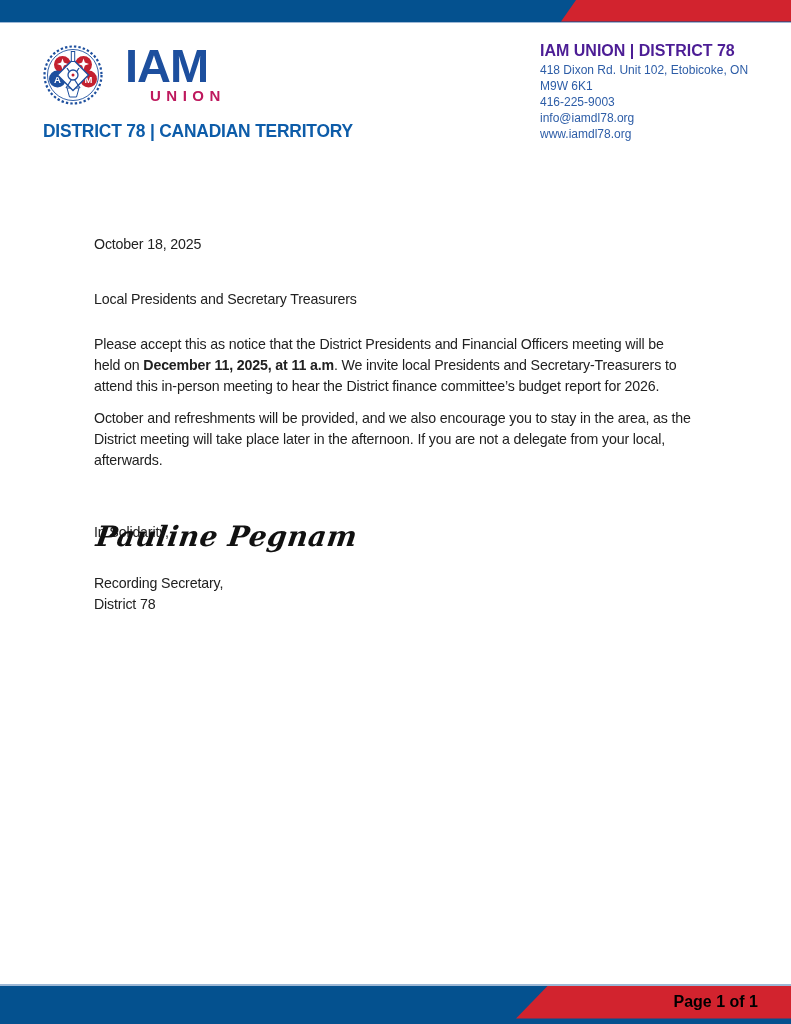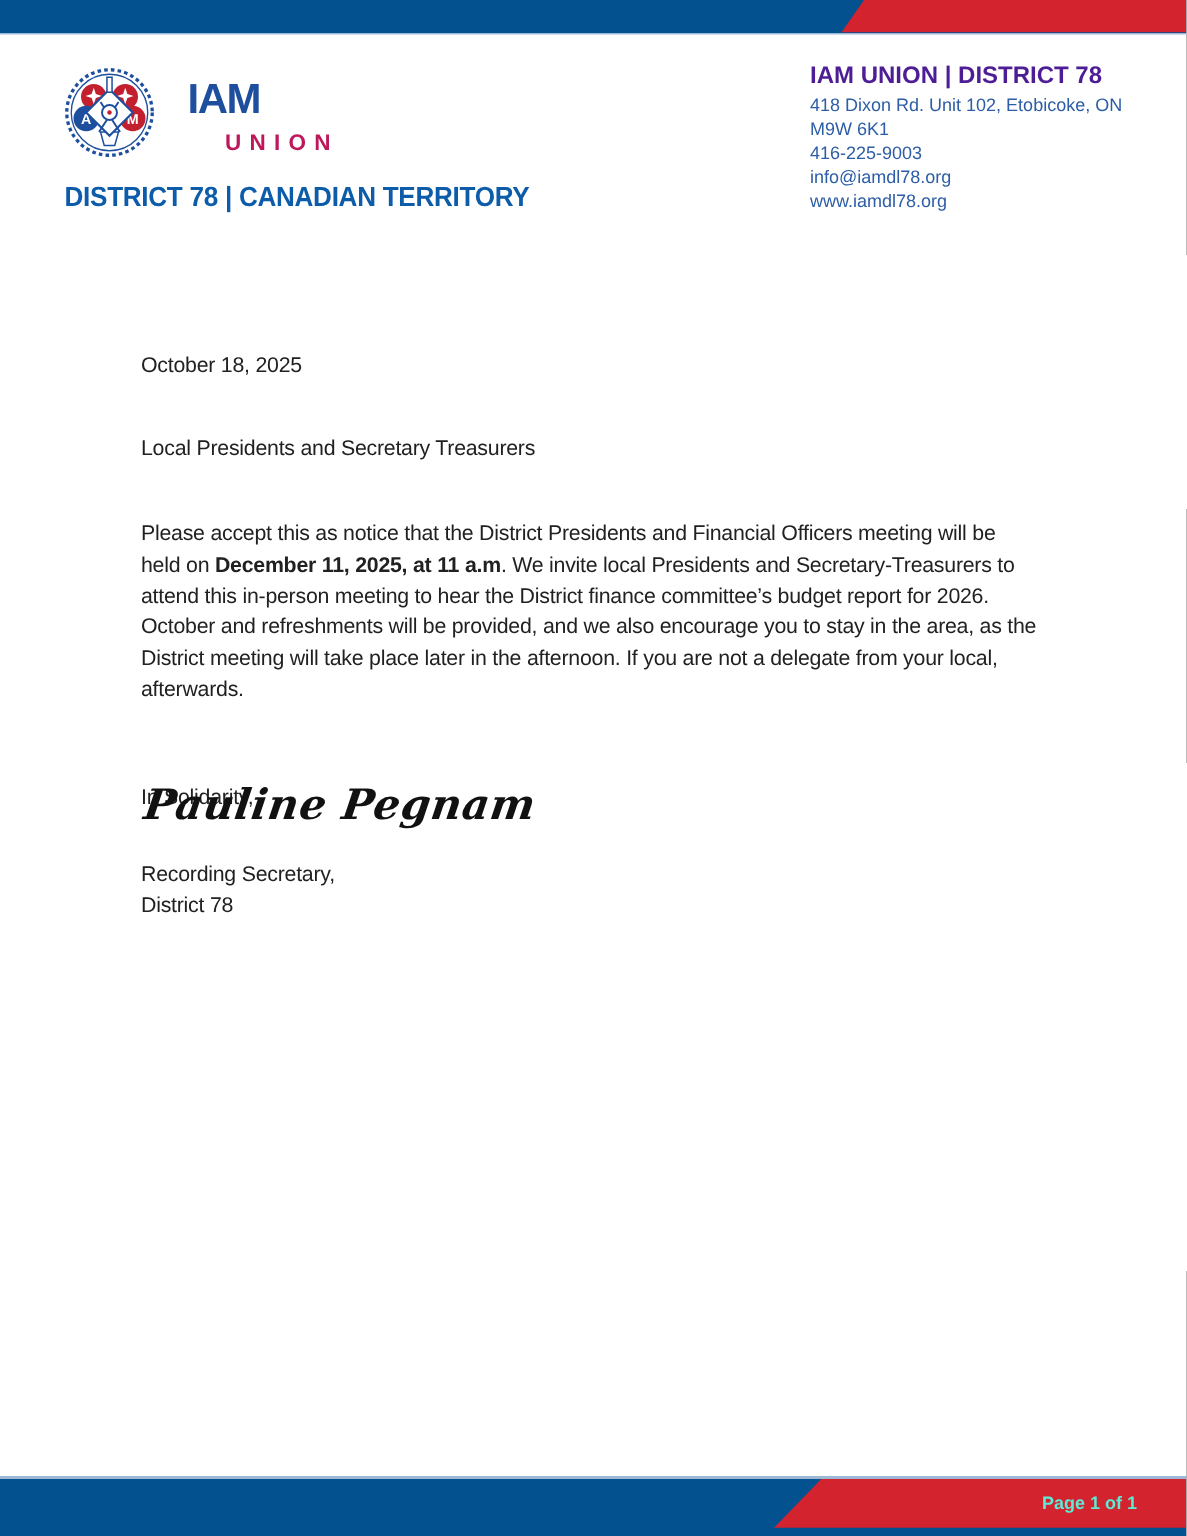--- a/index.html
+++ b/index.html
@@ -11,21 +11,21 @@
   
   .topbar { position:absolute; top:0; left:0; width:791px; height:23px; background:#9db8d6; }
   .topbar-blue { position:absolute; top:0; left:0; right:0; height:21.5px; background:#04518f; }
   .topbar-red  { position:absolute; top:0; left:561px; right:0; height:21.5px; background:#d2232e;
                  clip-path:polygon(15px 0, 100% 0, 100% 100%, 0 100%); }
 
   
   .seal { position:absolute; left:42px; top:44px; width:62px; height:62px; }
   .iam-wordmark {
     position:absolute; left:125px; top:47px; color:#1d4f9e;
-    font-size:28px; font-weight:bold; letter-spacing:-1px; line-height:38px;
+    font-size:47px; font-weight:bold; letter-spacing:-1px; line-height:38px;
   }
   .union-word {
     position:absolute; left:150px; top:87px; color:#be185d;
     font-size:15px; font-weight:bold; letter-spacing:5.5px;
   }
   .district-title {
     position:absolute; left:43px; top:120px; color:#0d5ca9;
     font-size:18.5px; font-weight:bold; white-space:nowrap;
     transform:scaleX(0.94); transform-origin:left center; letter-spacing:-0.2px;
   }
@@ -33,41 +33,41 @@
   
   .contact { position:absolute; left:540px; top:42px; color:#2d5da7; }
   .contact-title { font-size:16px; font-weight:bold; color:#4c1d95; margin-bottom:3px; white-space:nowrap; }
   .contact-line { font-size:12px; line-height:15.9px; white-space:nowrap; }
 
   
   .letter { color:#212121; font-size:14.2px; letter-spacing:-0.15px; }
   .abs { position:absolute; left:94px; white-space:nowrap; }
   .date-line      { top:236px; }
   .recipient-line { top:291px;text-align:center; }
-  .para-1 { top:346px; }
+  .para-1 { top:334px; }
   .para-2 { top:408px; }
   .body-line { line-height:21px; white-space:nowrap; }
   .body-line .bold, .bold { font-weight:bold; }
   .closing-line { top:524px; }
   .signature-line {
     top:520px; font-family:"DejaVu Serif", serif; font-style:italic; font-weight:bold;
     font-size:28px; letter-spacing:0.5px; transform:skewX(-8deg); transform-origin:left bottom;
     color:#111;
   }
   .signoff { top:573px; }
 
   
   .footer { position:absolute; bottom:0; left:0; width:791px; height:40px; background:#04518f; }
   .footer-light { position:absolute; top:0; left:0; right:0; height:1.5px; background:#9db8d6; }
   .footer-red {
     position:absolute; top:1.5px; left:516px; right:0; height:33px; background:#d2232e;
     clip-path:polygon(32px 0, 100% 0, 100% 100%, 0 100%);
     display:flex; align-items:center; justify-content:flex-end; padding-right:33px; box-sizing:border-box;
   }
-  .footer-page { color:#5eead4; font-size:12px; font-weight:bold; }
+  .footer-page { color:#000000; font-size:16px; font-weight:bold; }
 </style>
 </head>
 <body>
 
 <div class="page">
 
   <div class="topbar">
     <div class="topbar-blue"></div>
     <div class="topbar-red"></div>
   </div>

